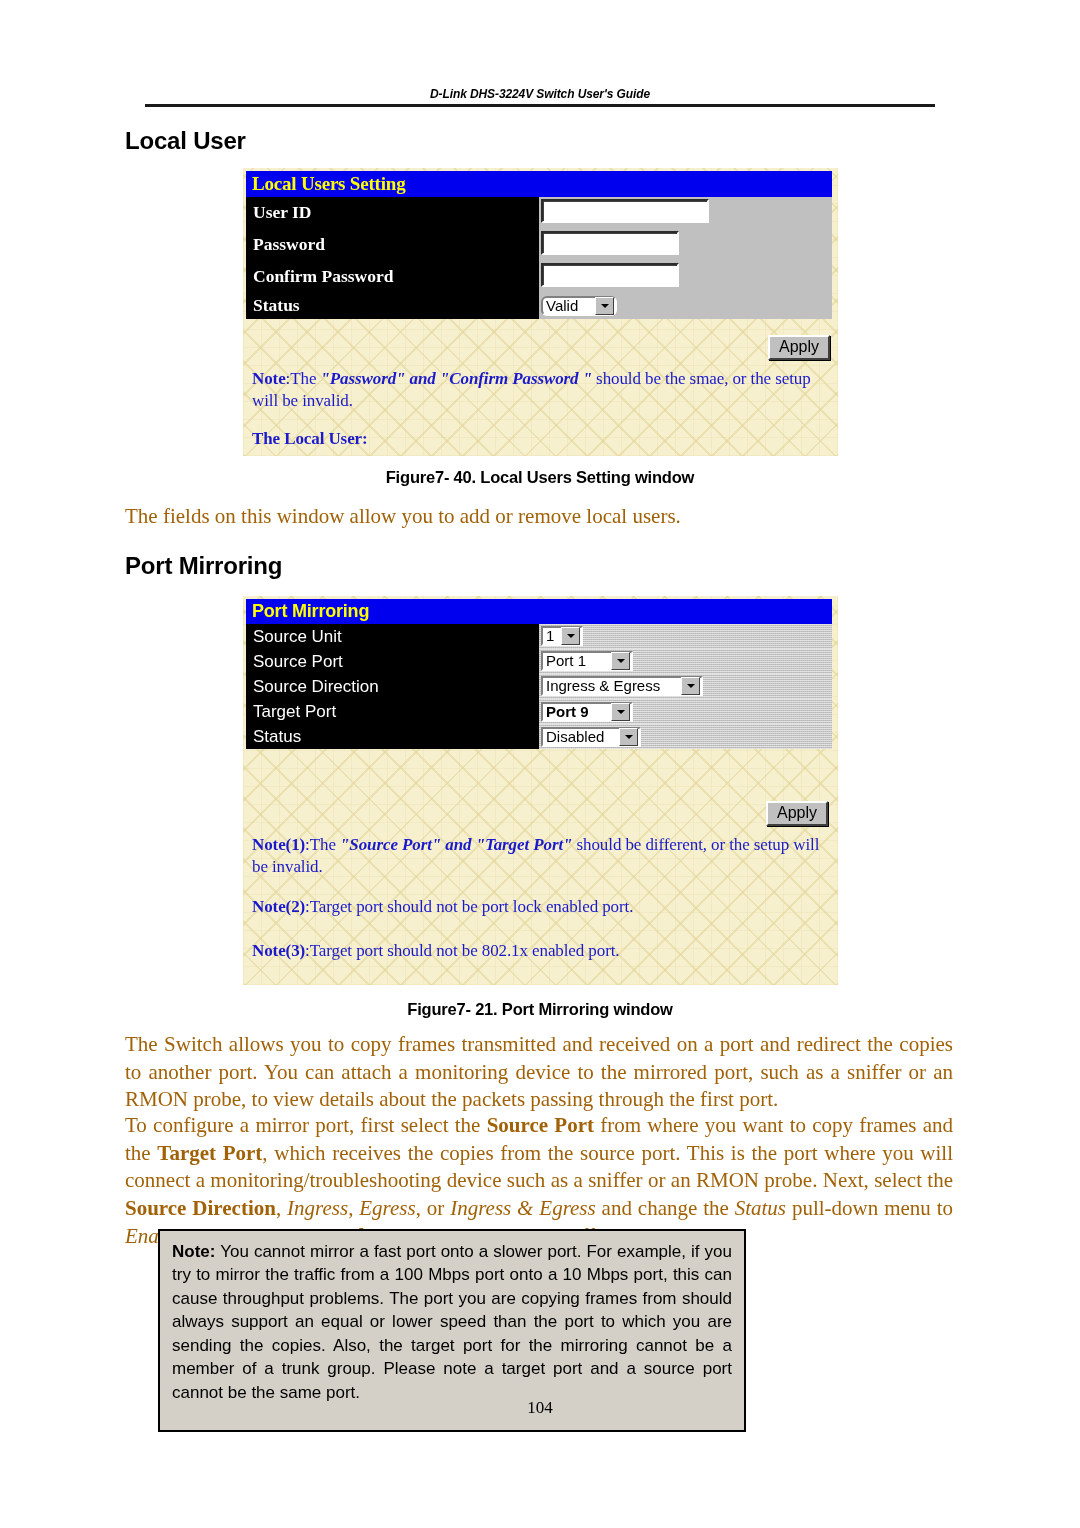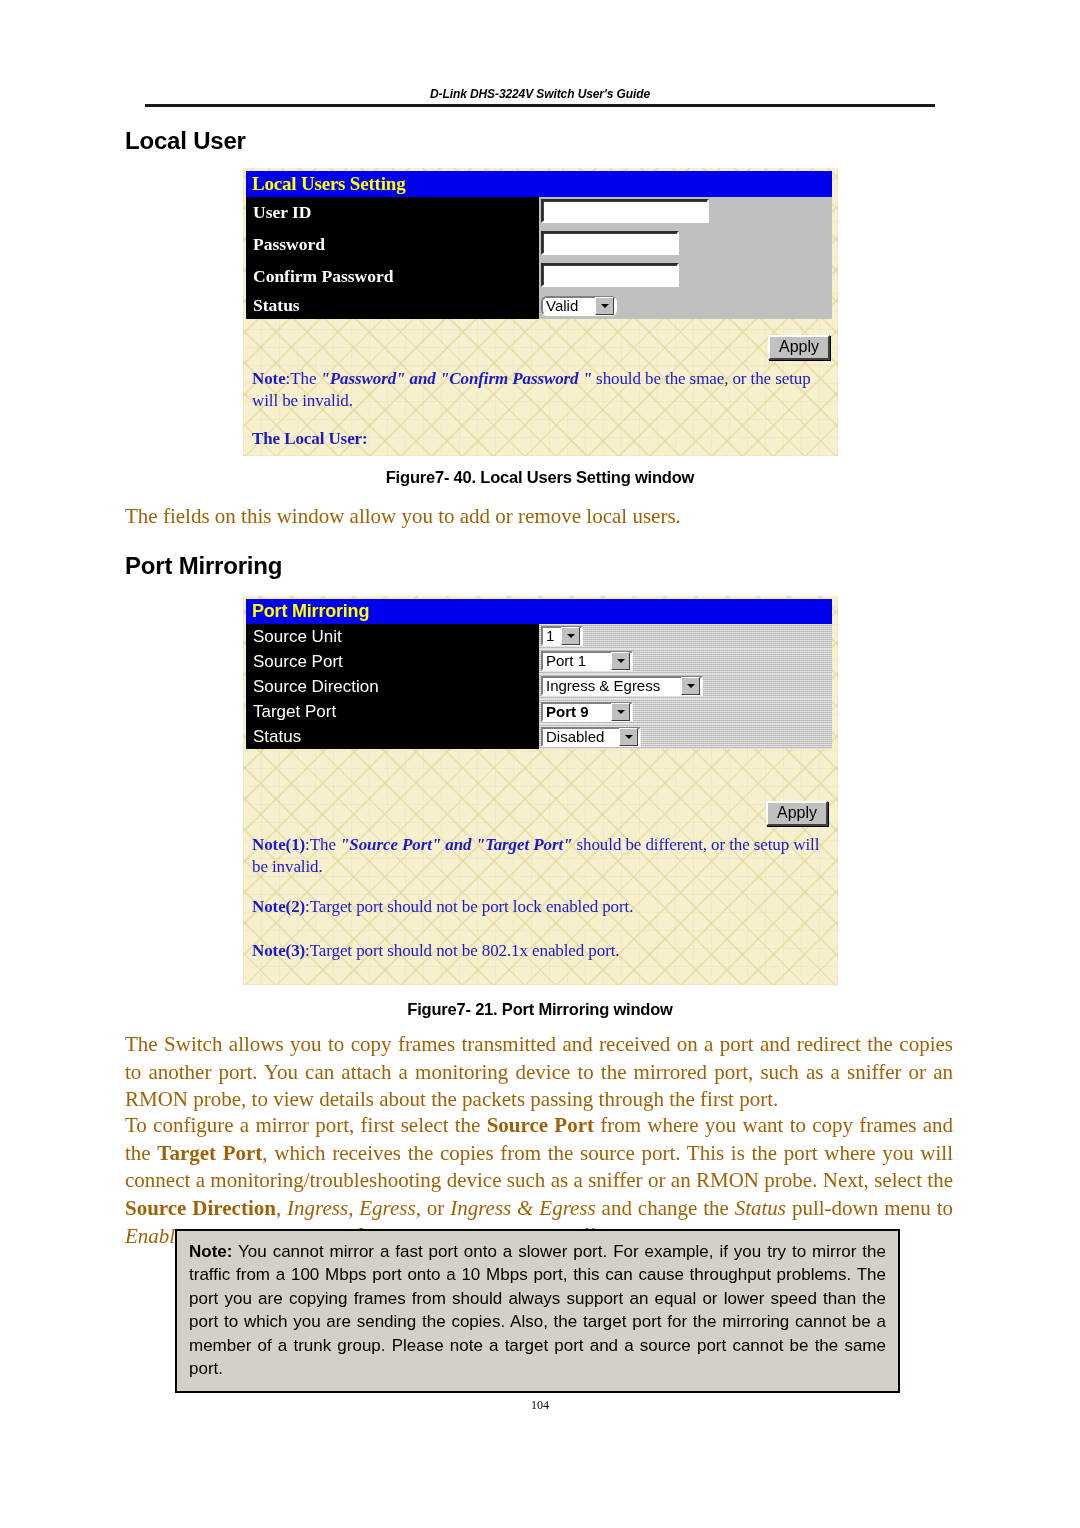--- a/index.html
+++ b/index.html
@@ -234,47 +234,47 @@
     color: #a16207;
     text-align: justify;
   }
   #p-local-fields { left: 125px; top: 503px; width: 810px; text-align: left; }
   #p-mirror-1     { left: 125px; top: 1031px; width: 828px; font-family: Liberation Serif, serif; }
   #p-mirror-2     { left: 125px; top: 1112px; width: 828px; }
 
   
   .note-box {
     position: absolute;
-    left: 175px;
+    left: 158px;
     top: 1229px;
-    width: 725px;
+    width: 588px;
     background: #d4d0c8;
     border: 2px solid #000000;
     box-sizing: border-box;
-    padding: 9px 12px 10px 12px;
+    padding: 9px 12px 26px 12px;
   }
   .note-box .note-text {
     font-family: "Liberation Sans", sans-serif;
     font-size: 17px;
     line-height: 1.38;
     color: #000;
     text-align: justify;
     margin: 0;
   }
   .note-box .note-text b { font-weight: bold; }
 
   
   #page-number {
     position: absolute;
     left: 0;
     top: 1398px;
     width: 1080px;
     text-align: center;
     font-family: "Liberation Serif", serif;
-    font-size: 12px;
+    font-size: 17px;
     color: #000;
   }
 </style>
 </head>
 <body>
 
 <div class="page-header">
   <span class="hdr-text">D-Link DHS-3224V Switch User's Guide</span>
 </div>
 <div class="header-rule"></div>

